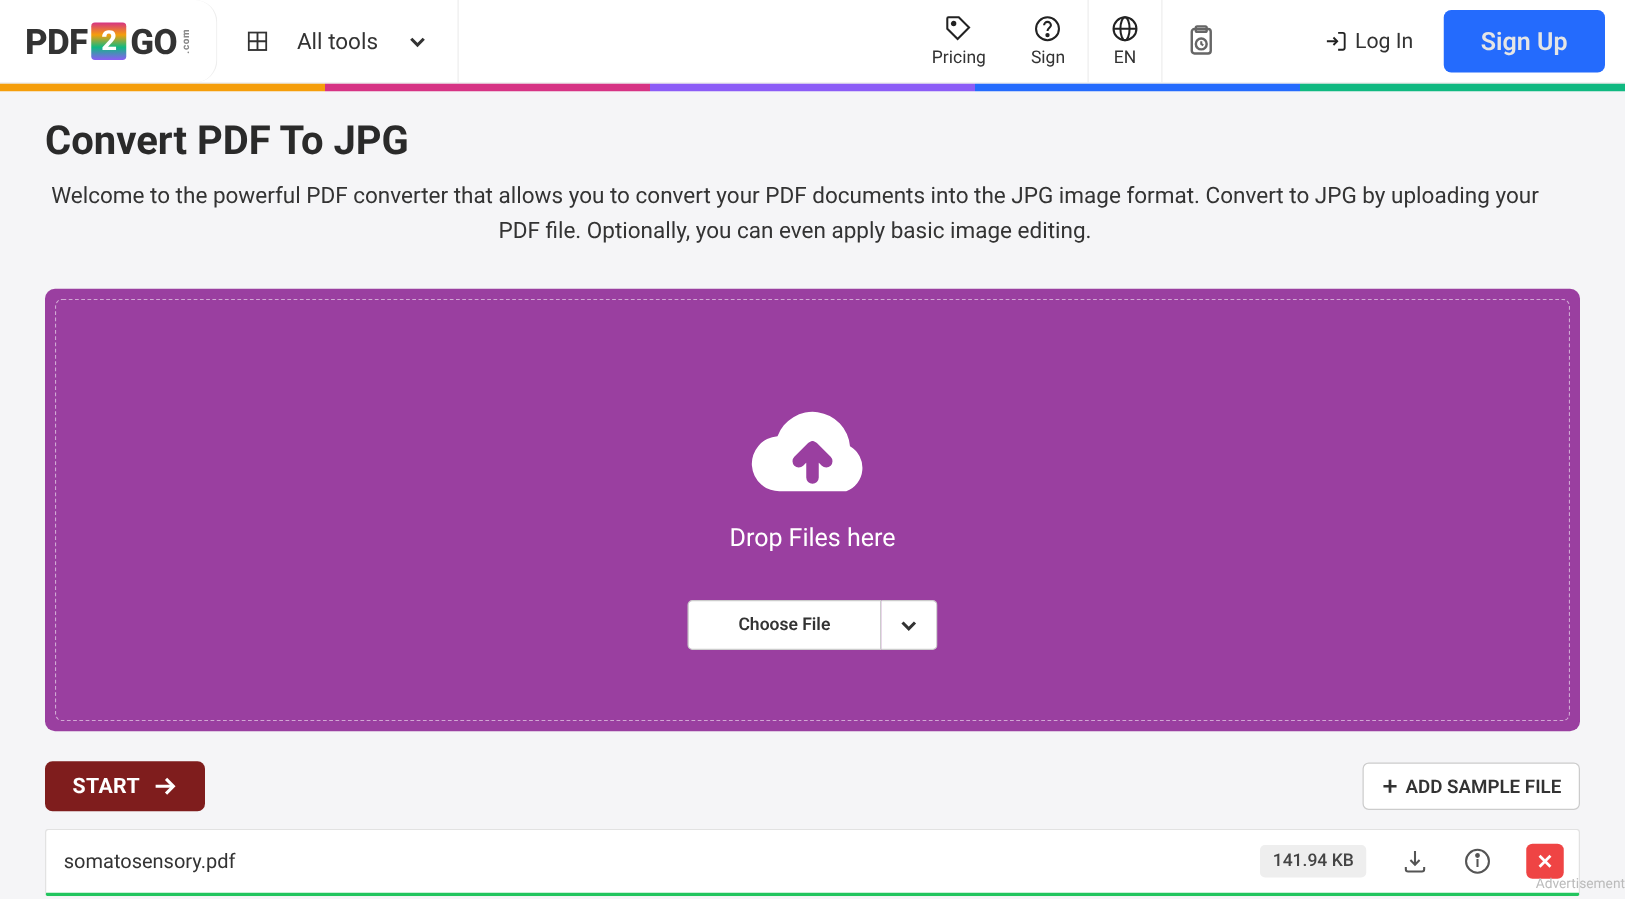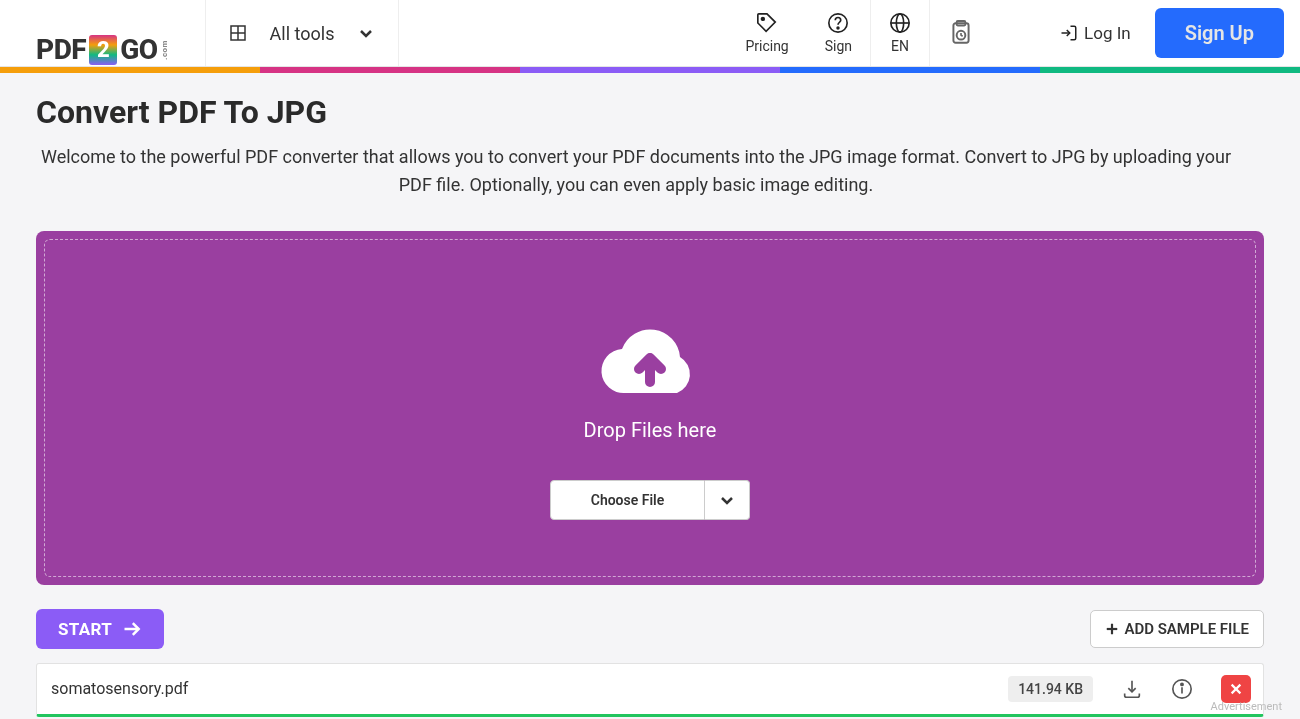--- a/index.html
+++ b/index.html
@@ -1,20 +1,20 @@
 <!DOCTYPE html>
 <html><head>
   <meta charset="utf-8">
   <style>
     * { margin: 0; padding: 0; box-sizing: border-box; font-family: -apple-system, BlinkMacSystemFont, "Segoe UI", Roboto, Helvetica, Arial, sans-serif; }
     body { background: #f5f5f7; width: 1300px; height: 719px; overflow: hidden; }
     
     
     .header { background: #fff; height: 67px; display: flex; align-items: center; border-bottom: 1px solid #e5e5e5; }
-    .logo { display: flex; align-items: flex-end; padding: 0 36px; height: 100%; border-right: 1px solid #eee; }
+    .logo { display: flex; align-items: center; padding: 0 20px; height: 100%; border-right: 1px solid #eee; border-radius: 18px; }
     .logo-text { font-weight: 800; font-size: 28px; letter-spacing: -0.5px; color: #333; display: flex; align-items: center; }
     .logo-box { width: 28px; height: 30px; background: linear-gradient(180deg, #d63384 0%, #f59e0b 33%, #10b981 66%, #8b5cf6 100%); border-radius: 3px; display: inline-flex; align-items: center; justify-content: center; margin: 0 3px; }
     .logo-two { color: #fff; font-weight: 800; font-size: 22px; }
     .logo-com { font-size: 8px; color: #888; margin-left: 2px; writing-mode: vertical-lr; transform: rotate(180deg); letter-spacing: 0.5px; }
     
     .all-tools { display: flex; align-items: center; gap: 24px; padding: 0 24px; height: 100%; border-right: 1px solid #eee; cursor: pointer; }
     .grid-icon { width: 16px; height: 16px; }
     .all-tools-label { font-size: 18px; color: #333; font-weight: 400; }
     
     .spacer { flex: 1; }
@@ -46,31 +46,31 @@
     .dropzone { background: #9a3fa0; border-radius: 8px; padding: 8px; margin-bottom: 24px; }
     .dropzone-inner { border: 1px dashed rgba(255,255,255,0.55); border-radius: 6px; display: flex; flex-direction: column; align-items: center; justify-content: space-between; padding: 82px 0 56px; }
     .cloud-icon { width: 110px; height: 82px; margin-bottom: 14px; }
     .drop-label { color: #fff; font-size: 20px; margin-bottom: 38px; }
     .choose-file { display: flex; }
     .choose-file-btn { background: #fff; border: 1px solid #ccc; padding: 11px 40px; font-size: 14px; font-weight: 600; color: #333; border-radius: 4px 0 0 4px; cursor: pointer; }
     .choose-file-dd { background: #fff; border: 1px solid #ccc; border-left: none; padding: 11px 14px; border-radius: 0 4px 4px 0; display: flex; align-items: center; cursor: pointer; }
     
     
     .action-row { display: flex; align-items: center; margin-bottom: 14px; }
-    .start-btn { background: #8b5cf6; color: #fff; border: none; padding: 10px 22px; font-size: 17px; font-weight: 700; border-radius: 6px; display: flex; align-items: center; gap: 10px; cursor: pointer; letter-spacing: 0.3px; }
+    .start-btn { background: #7f1d1d; color: #fff; border: none; padding: 10px 22px; font-size: 17px; font-weight: 700; border-radius: 6px; display: flex; align-items: center; gap: 10px; cursor: pointer; letter-spacing: 0.3px; }
     .add-sample-btn { background: #fff; border: 1px solid #ccc; padding: 9px 14px; font-size: 15px; font-weight: 600; color: #333; border-radius: 5px; display: flex; align-items: center; gap: 5px; cursor: pointer; }
     
     
     .file-row { background: #fff; border: 1px solid #e2e2e2; border-bottom: 3px solid #22c55e; border-radius: 3px; display: flex; align-items: center; padding: 11px 12px; gap: 28px; }
     .file-name { flex: 1; font-size: 16px; color: #333; padding-left: 2px; }
     .file-size { background: #eee; padding: 5px 10px; border-radius: 4px; font-size: 14px; color: #444; font-weight: 500;}
     .file-action-icon { width: 22px; height: 22px; color: #555; cursor: pointer; }
     .remove-btn { background: #ef4444; border: none; width: 30px; height: 28px; border-radius: 5px; display: flex; align-items: center; justify-content: center; cursor: pointer; }
     
-    .advert-label { position: absolute; right: 18px; bottom: 6px; font-size: 11px; color: #bbb; }
+    .advert-label { position: absolute; right: 0; bottom: 6px; font-size: 11px; color: #bbb; }
   </style>
 </head>
 <body>
 
 <div class="header">
   <div class="logo">
     <span class="logo-text">
       <span>PDF</span>
       <span class="logo-box">
           <span class="logo-two">2</span>

